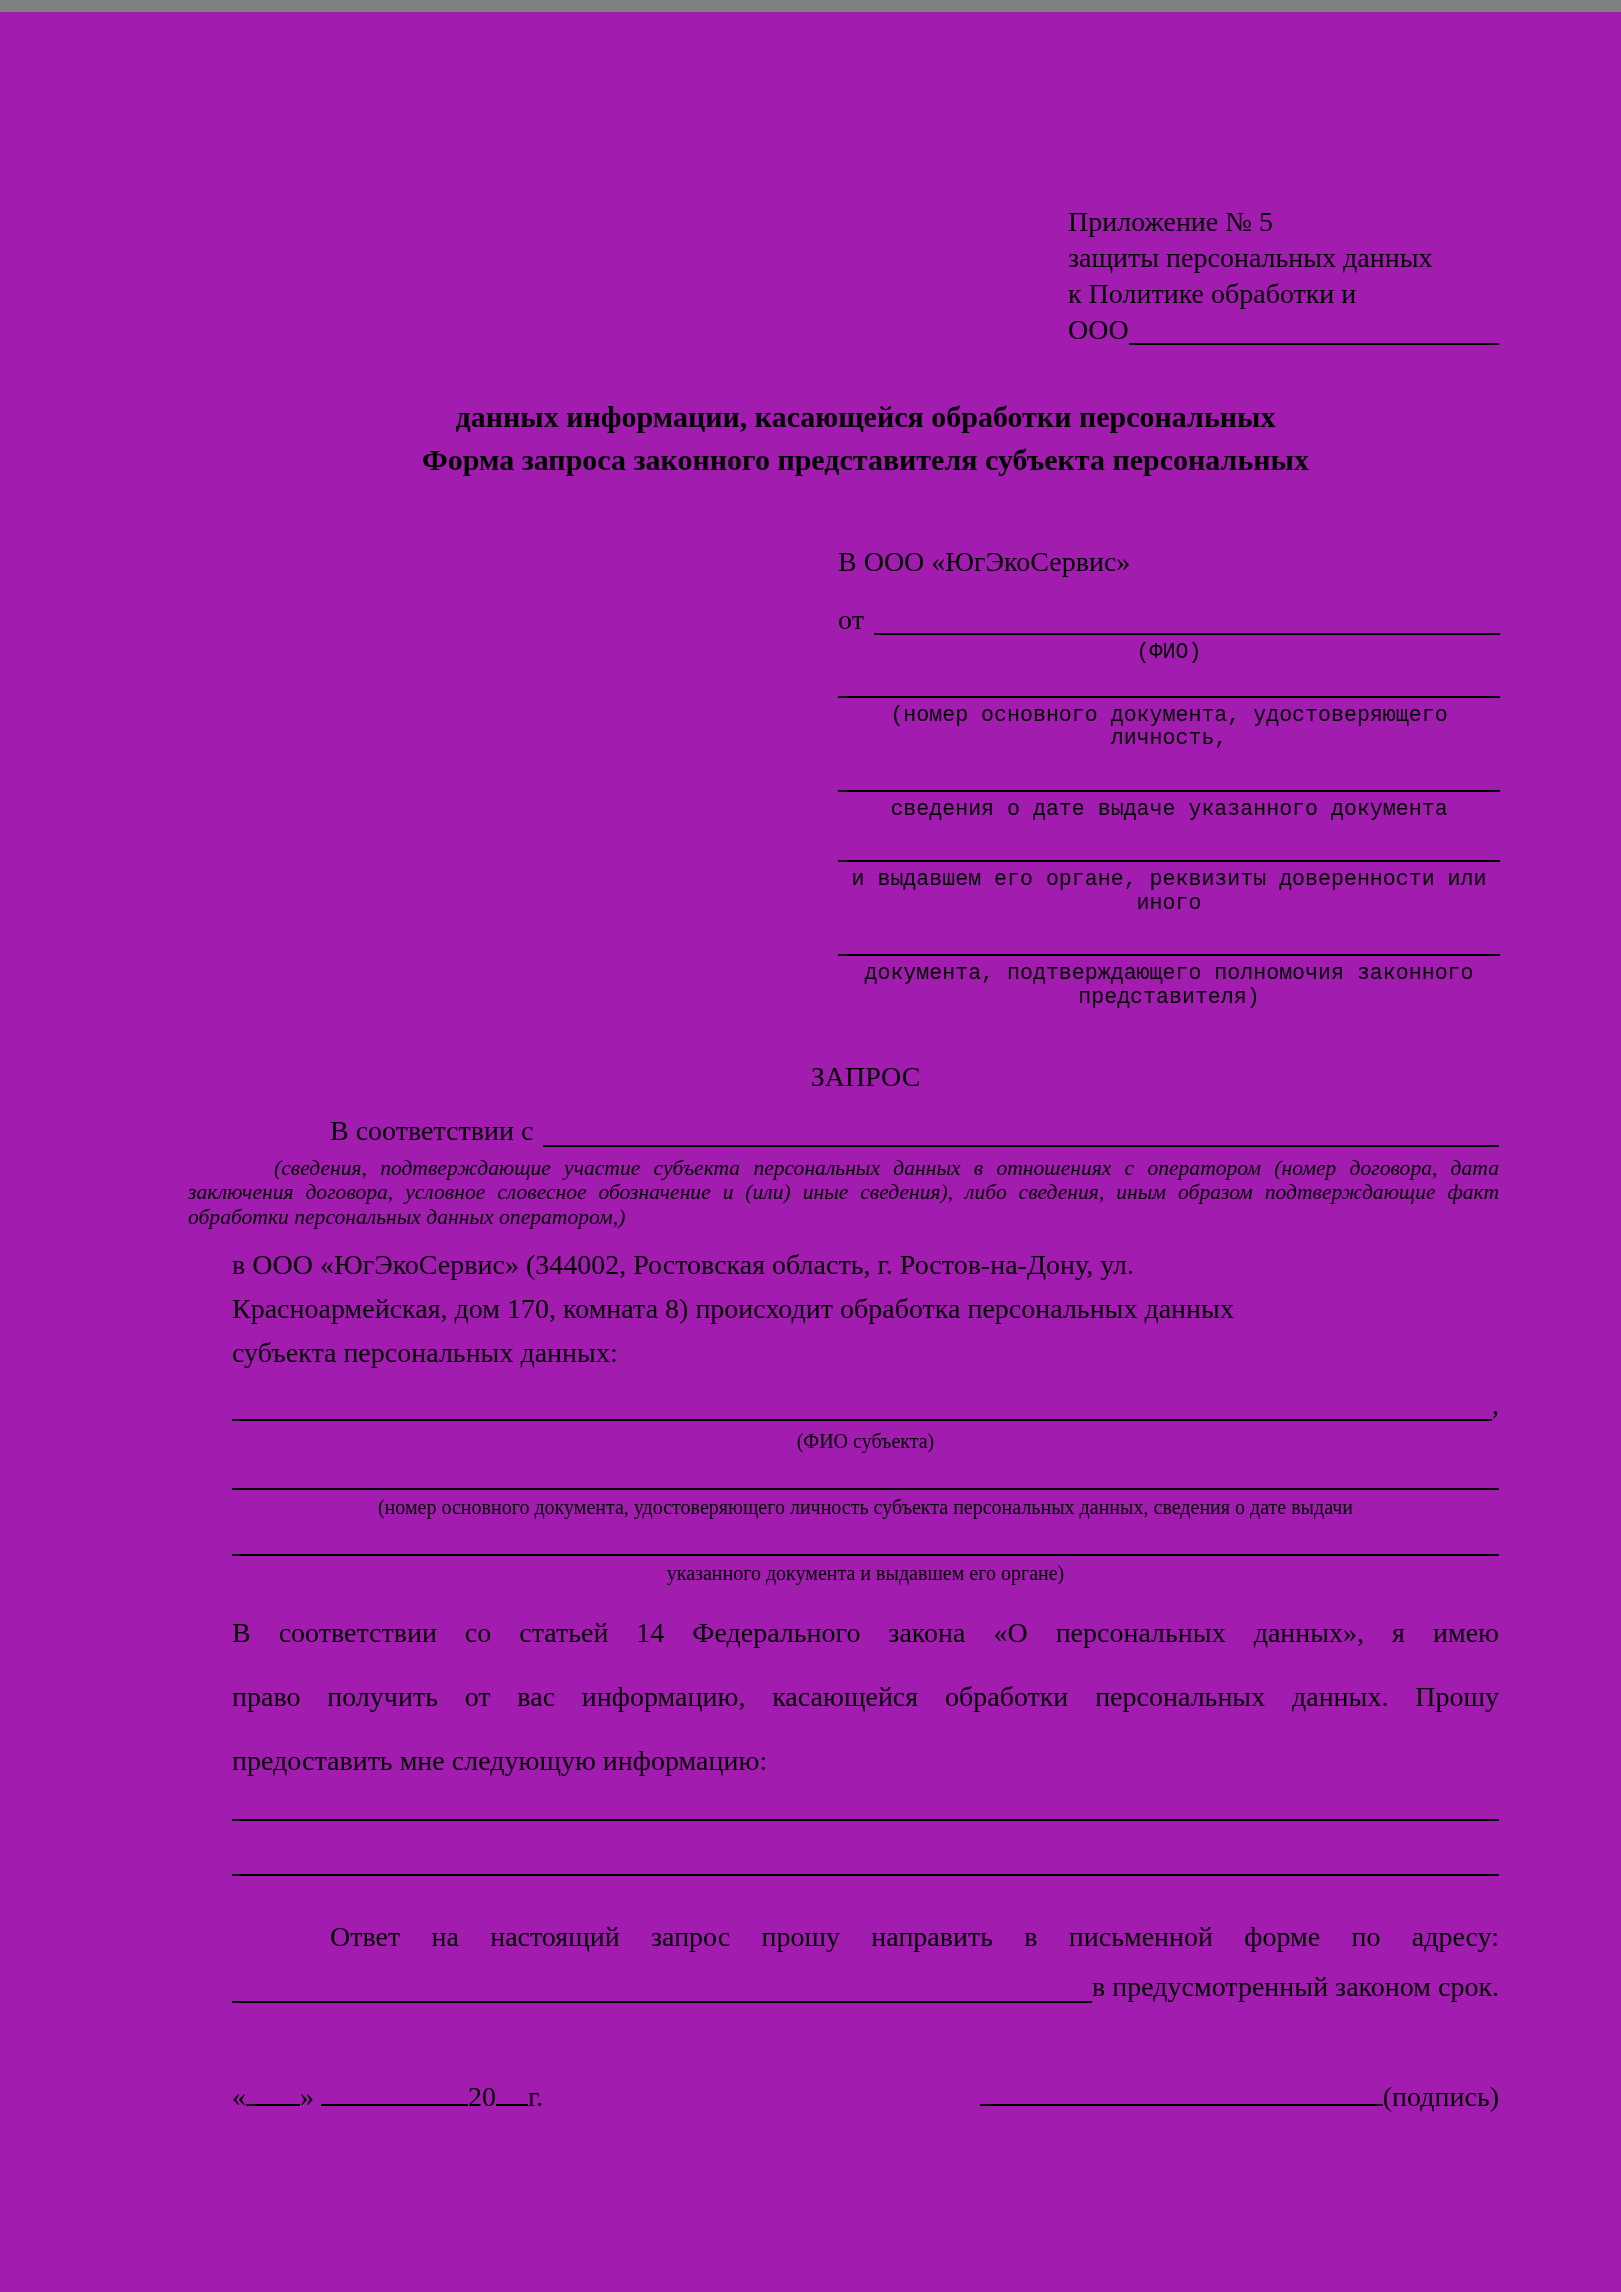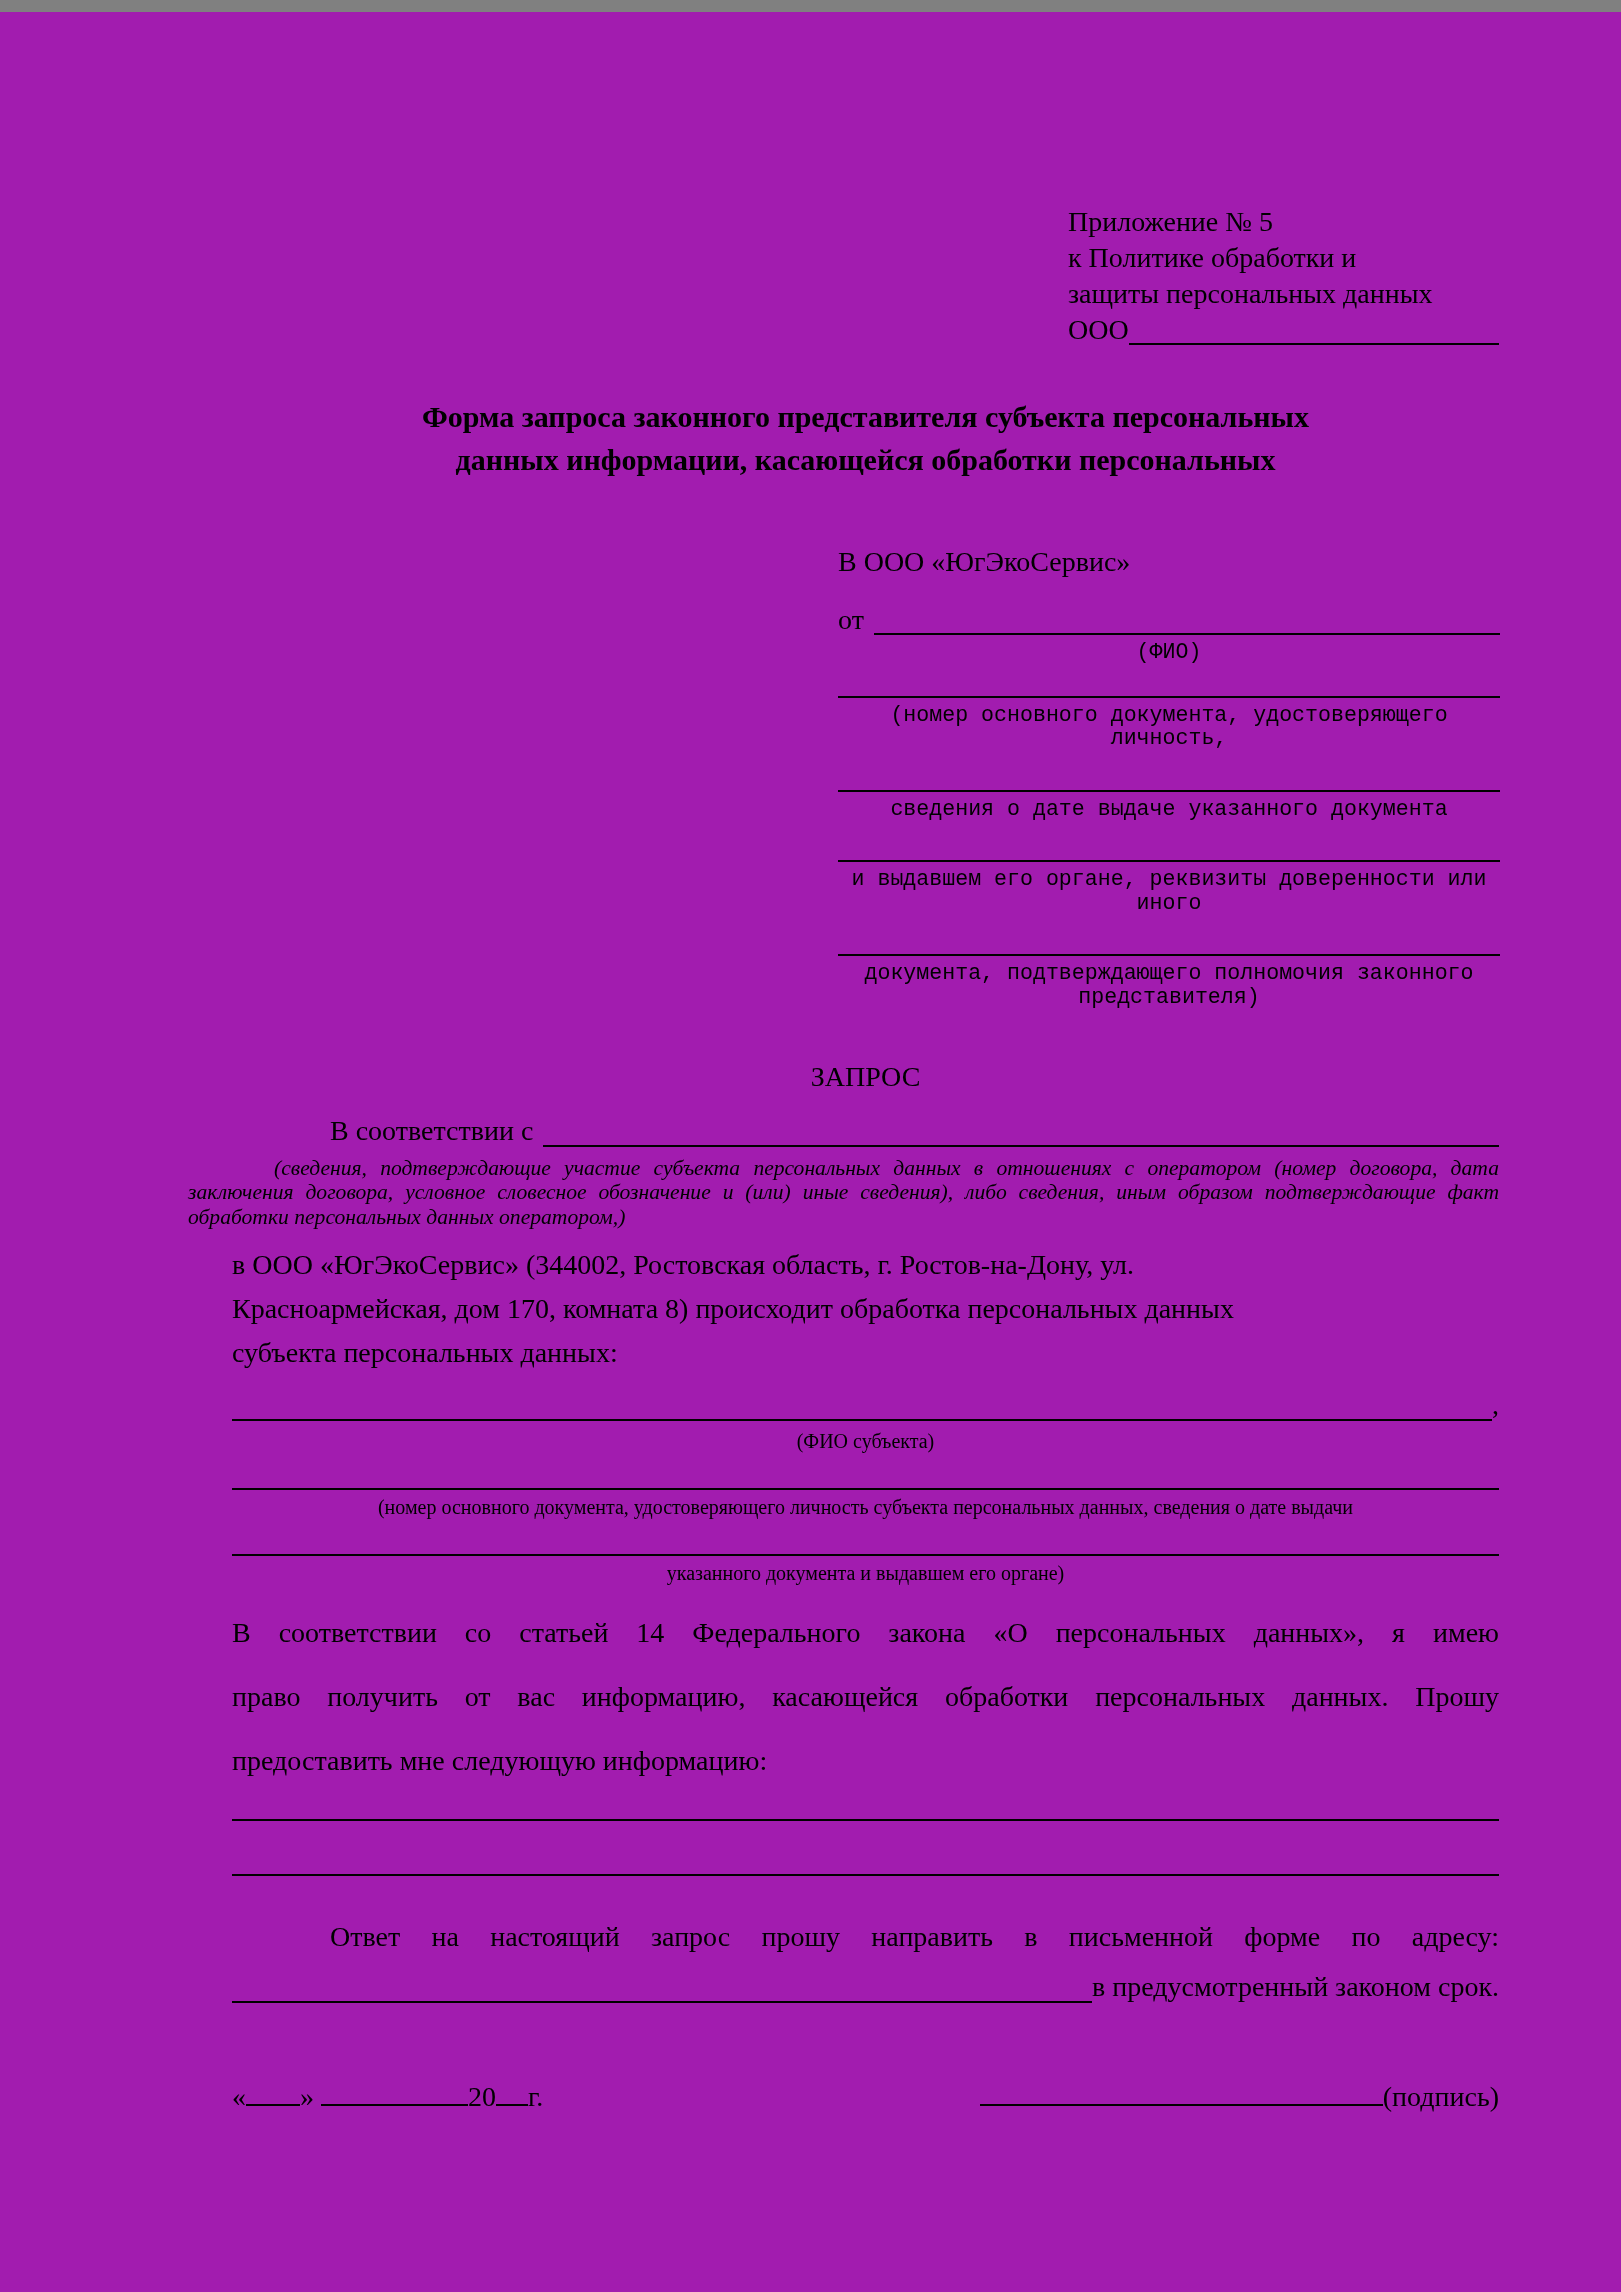--- a/index.html
+++ b/index.html
@@ -66,31 +66,31 @@
   .signature { margin-top: 71px; display: flex; justify-content: space-between; align-items: flex-start; line-height: 39px; }
   .w55 { width: 54px; } .w150 { width: 147px; } .w33 { width: 32px; } .w411 { width: 403px; }
 </style>
 </head>
 <body>
 
 <div class="page">
 
   <div class="appendix">
     <div>Приложение № 5</div>
+    <div>защиты персональных данных</div>
     <div>к Политике обработки и</div>
-    <div>защиты персональных данных</div>
     <div class="ooo-row">
       <span>ООО</span>
       <span class="fill"></span>
     </div>
   </div>
 
   <div class="title">
+    <div>данных информации, касающейся обработки персональных</div>
     <div>Форма запроса законного представителя субъекта персональных</div>
-    <div>данных информации, касающейся обработки персональных</div>
   </div>
 
   <div class="recipient">
     <div>В ООО «ЮгЭкоСервис»</div>
     <div class="row from-row">
       <span class="label">от</span>
       <span class="fill"></span>
     </div>
     <div class="cap">(ФИО)</div>
 

